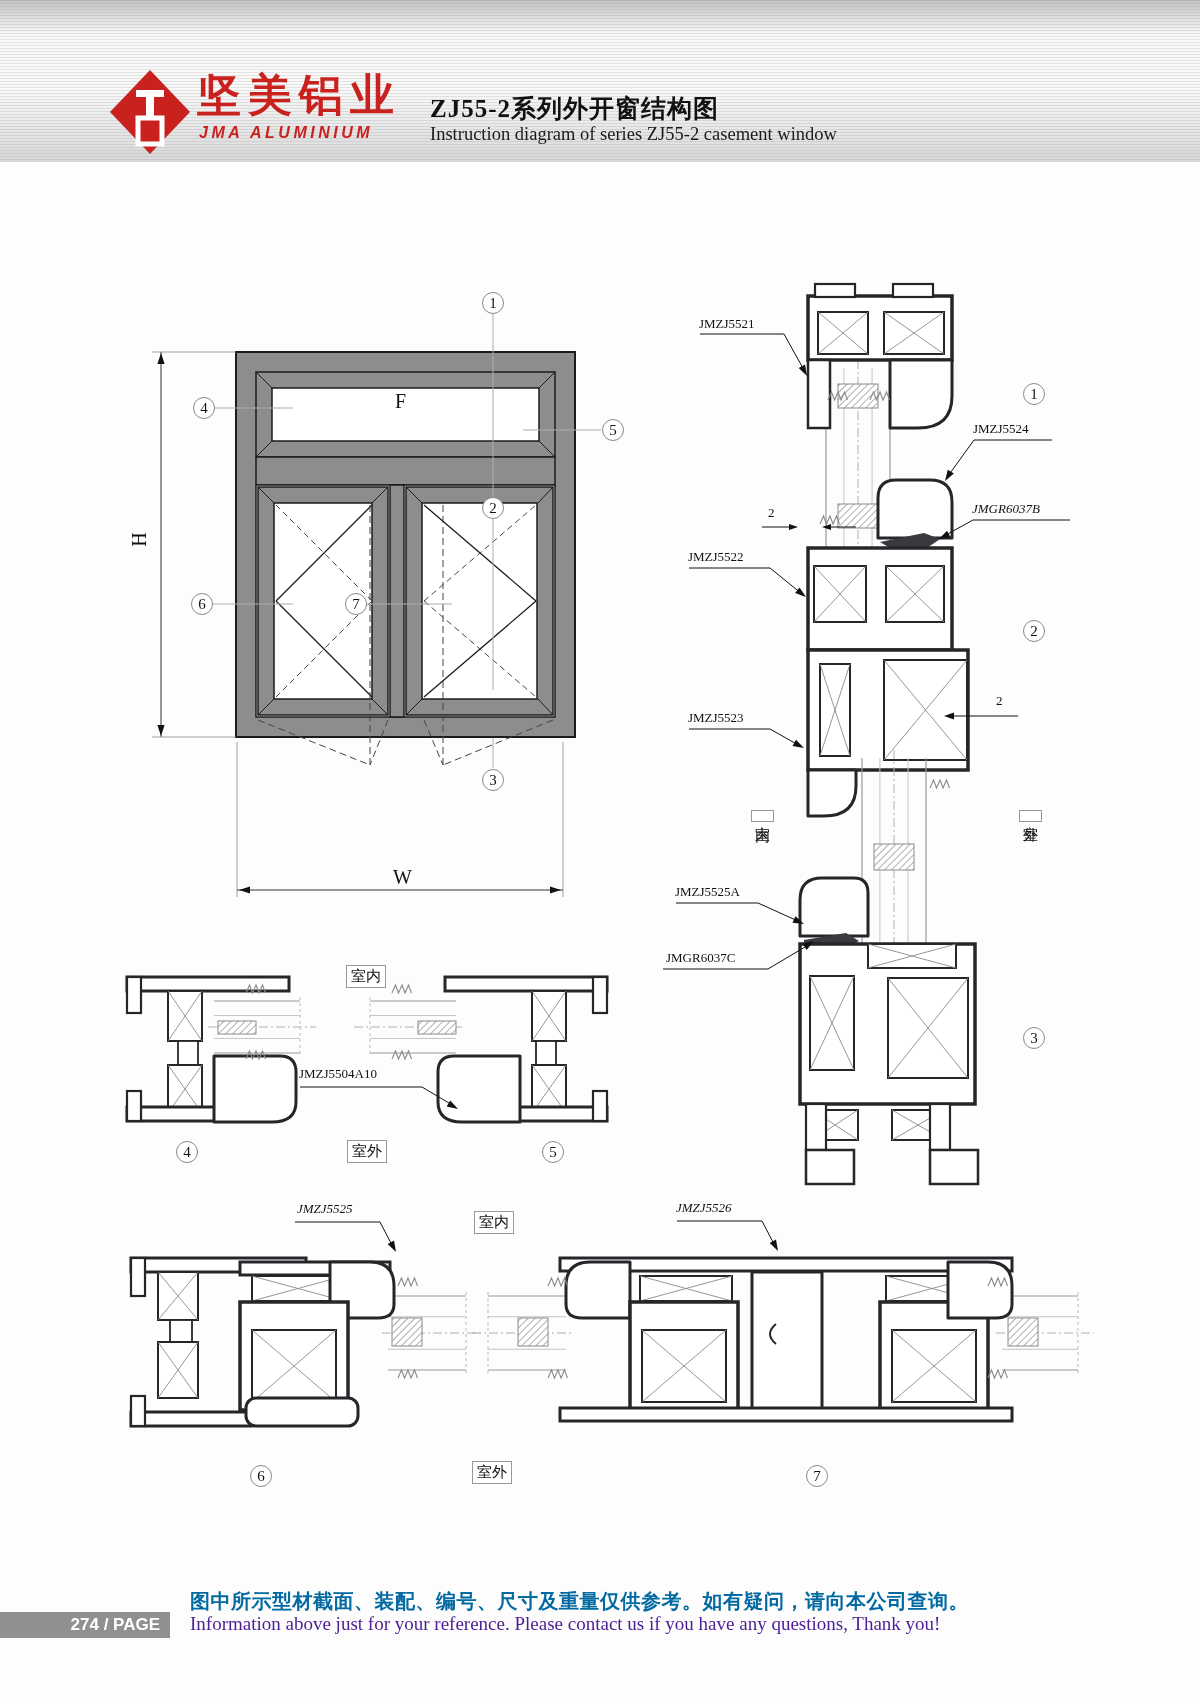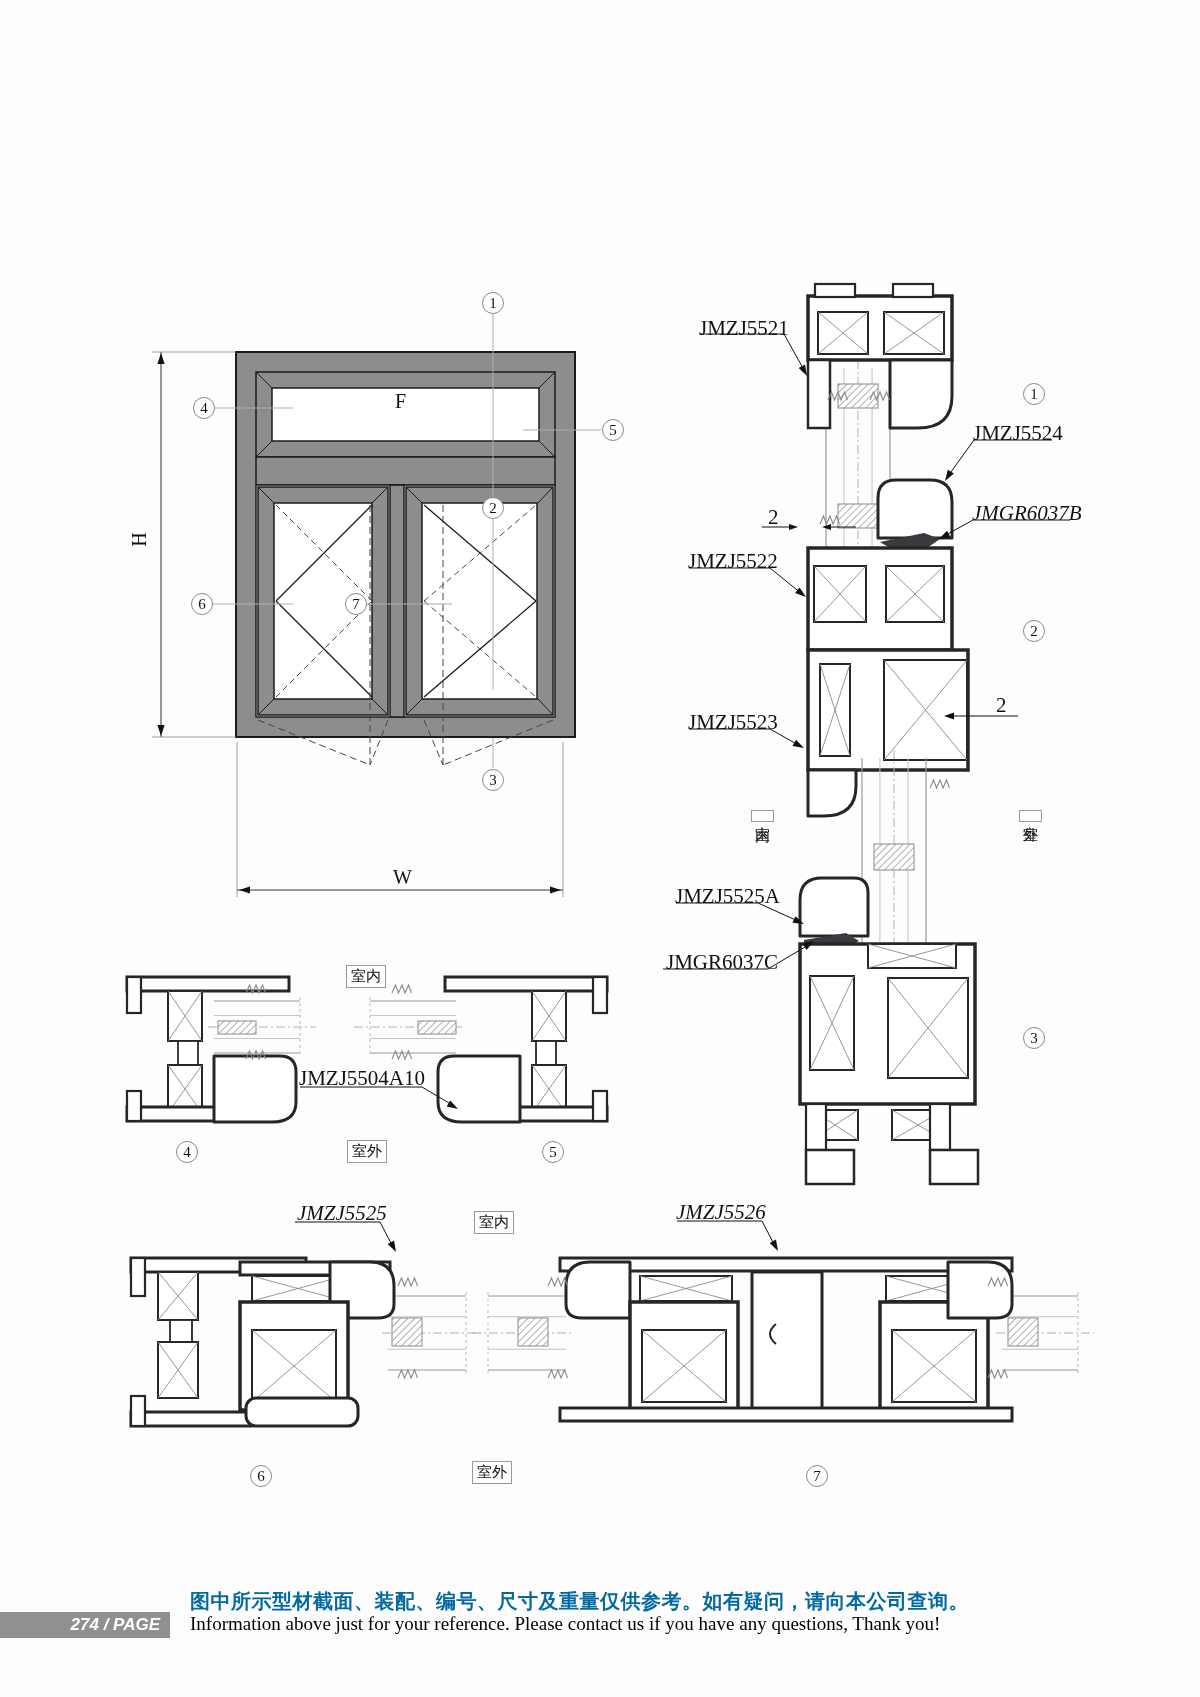--- a/index.html
+++ b/index.html
@@ -13,45 +13,57 @@
   #logo-diamond{position:absolute;left:108px;top:68px;width:84px;height:88px;}
   .logo-cn{position:absolute;left:197px;top:66px;font-size:44px;font-weight:bold;color:#c9221e;
      letter-spacing:7px;font-family:"Liberation Sans",sans-serif;}
   .logo-en{position:absolute;left:199px;top:124px;font-size:16px;font-weight:bold;font-style:italic;
      color:#c9221e;letter-spacing:3.5px;}
   .title-cn{position:absolute;left:430px;top:92px;font-size:25px;font-weight:bold;color:#111;
      font-family:"Liberation Serif",serif;letter-spacing:1px;}
   .title-en{position:absolute;left:430px;top:124px;font-size:18.5px;color:#1a1a1a;
      font-family:"Liberation Serif",serif;}
   
-  .lbl{position:absolute;font-family:"Liberation Serif",serif;font-size:21px;color:#111;white-space:nowrap;}
+  .lbl{position:absolute;font-family:"Liberation Serif",serif;font-size:13px;color:#111;white-space:nowrap;}
   .dim{position:absolute;font-family:"Liberation Serif",serif;font-size:20px;color:#111;}
   .circ{position:absolute;width:22px;height:22px;border:1.5px solid #8a8a8a;border-radius:50%;
      background:#fff;display:flex;align-items:center;justify-content:center;
      font-family:"Liberation Serif",serif;font-size:15px;color:#111;box-sizing:border-box;}
   .hbox{position:absolute;border:1px solid #999;background:#fff;padding:1px 4px;
      font-family:"Liberation Serif",serif;font-size:15px;color:#111;white-space:nowrap;}
   .vbox{position:absolute;border:1px solid #999;background:#fff;padding:3px 2px;
      font-family:"Liberation Serif",serif;font-size:15px;color:#111;
      writing-mode:vertical-rl;text-orientation:upright;letter-spacing:2px;line-height:1.1;}
   #drawing{position:absolute;left:0;top:0;}
   
   #page-badge{position:absolute;left:0;top:1612px;width:170px;height:26px;background:#909092;
-     color:#fff;font-weight:bold;font-size:17px;font-style:italic;
+     color:#fff;font-weight:bold;font-size:17px;
      display:flex;align-items:center;justify-content:flex-end;padding-right:10px;box-sizing:border-box;}
   .note-cn{position:absolute;left:190px;top:1588px;font-size:20px;font-weight:600;color:#0369a1;
      letter-spacing:0.5px;}
-  .note-en{position:absolute;left:190px;top:1613px;font-size:19px;color:#000000;
+  .note-en{position:absolute;left:190px;top:1613px;font-size:19px;color:#4c1d95;
      font-family:"Liberation Serif",serif;}
 </style>
 </head>
 <body>
 
 <div id="page">
 
+  <div id="hdr">
+    <svg id="logo-diamond" viewBox="0 0 84 88">
+      <polygon points="42,2 82,44 42,86 2,44" fill="#c9221e"></polygon>
+      <rect x="28" y="22" width="28" height="7" fill="#fff"></rect>
+      <rect x="38" y="29" width="8" height="22" fill="#fff"></rect>
+      <rect x="30" y="50" width="24" height="26" fill="none" stroke="#fff" stroke-width="5"></rect>
+    </svg>
+    <div class="logo-cn">坚美铝业</div>
+    <div class="logo-en">JMA ALUMINIUM</div>
+    <div class="title-cn">ZJ55-2系列外开窗结构图</div>
+    <div class="title-en">Instruction diagram of series ZJ55-2 casement window</div>
+  </div>
 
   <svg id="drawing" width="1200" height="1697" viewBox="0 0 1200 1697">
     <defs>
       <pattern id="hx" patternUnits="userSpaceOnUse" width="5" height="5" patternTransform="rotate(45)">
         <rect width="5" height="5" fill="#fff"></rect>
         <line x1="0" y1="0" x2="0" y2="5" stroke="#8a8a8a" stroke-width="1.4"></line>
       </pattern>
     </defs>
     <g id="gmain">
         <rect x="236" y="352" width="339" height="385" rx="0" fill="#8d8d8f" stroke="#1b1b1b" stroke-width="2"></rect>

